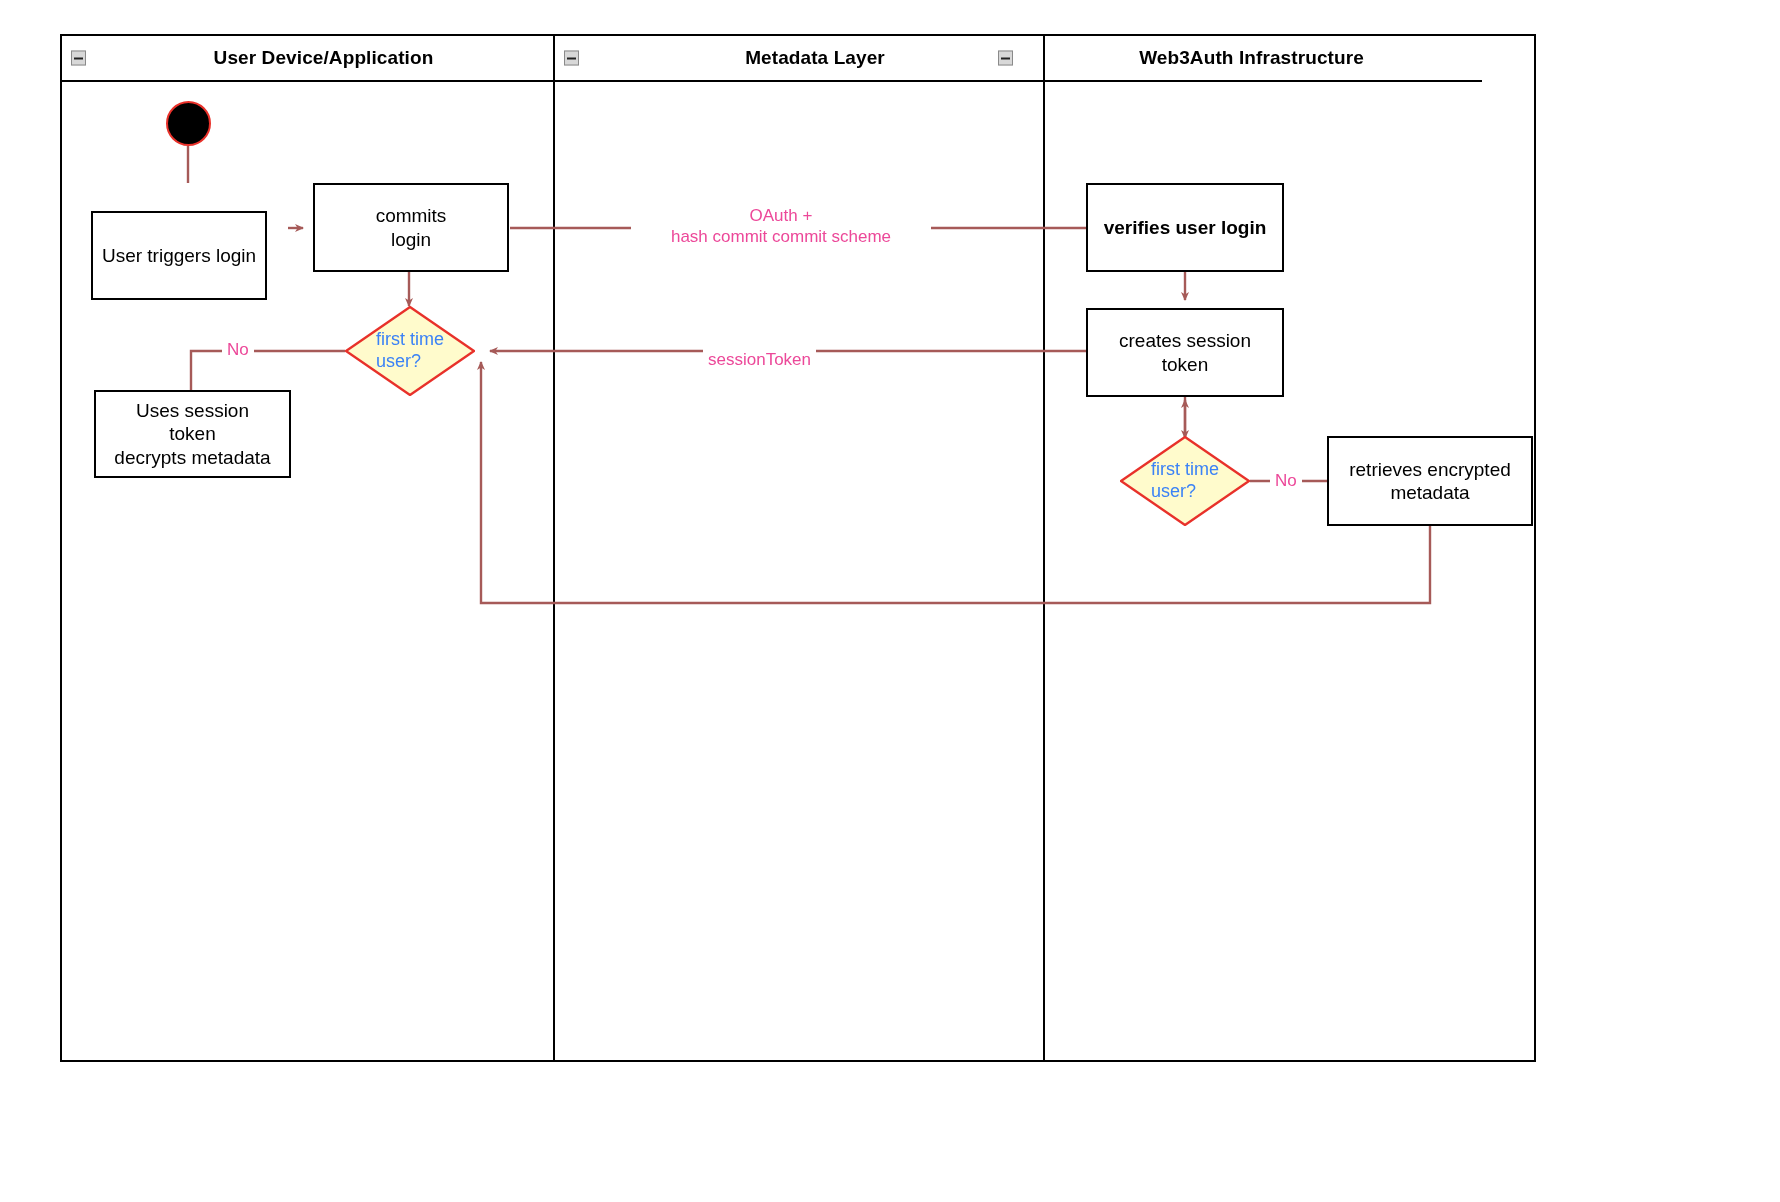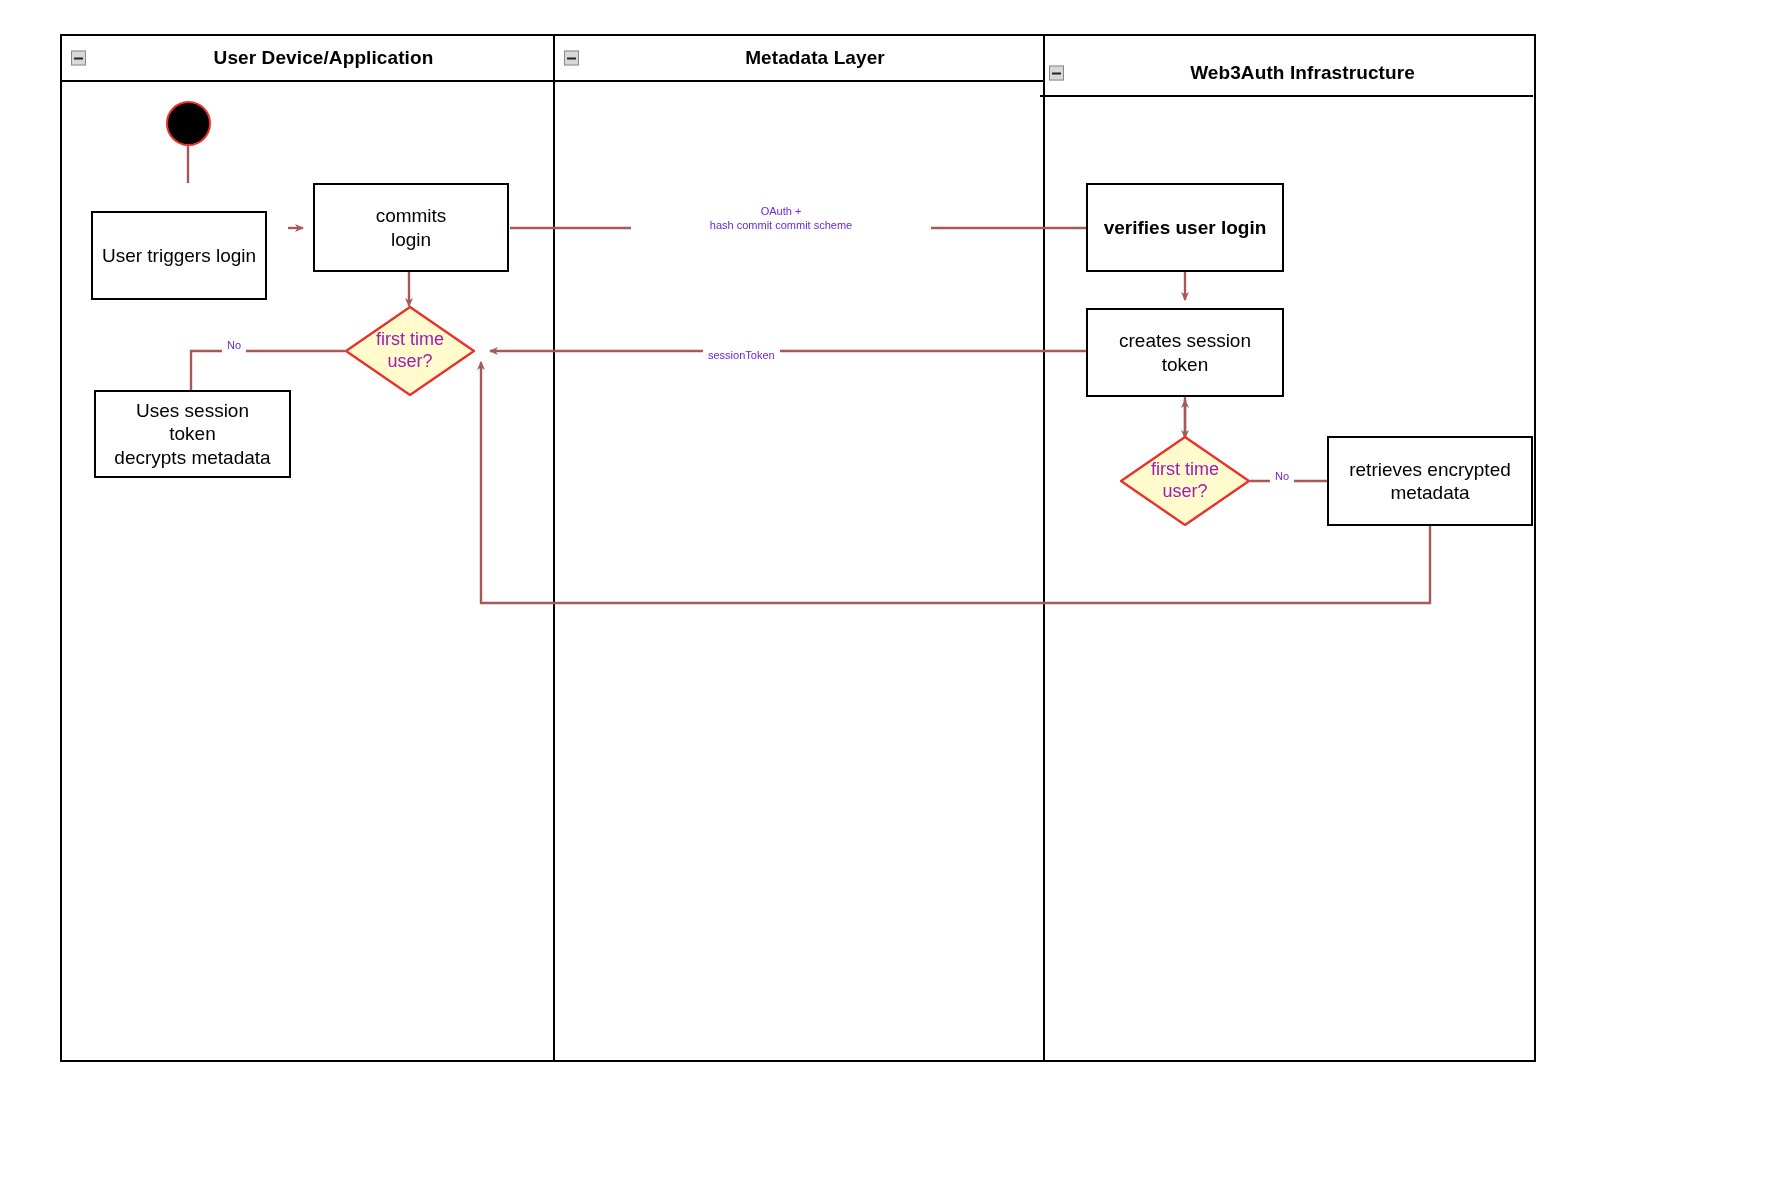--- a/index.html
+++ b/index.html
@@ -6,44 +6,44 @@
   html,body{margin:0;padding:0;background:#ffffff;}
   body{font-family:"Liberation Sans",sans-serif;-webkit-font-smoothing:antialiased;}
   #canvas{position:relative;width:1780px;height:1202px;background:#ffffff;overflow:hidden;}
 
   
   .pool{position:absolute;left:60px;top:34px;width:1476px;height:1028px;
         border:2px solid #000;box-sizing:border-box;}
   .lane{position:absolute;top:0;height:100%;box-sizing:border-box;}
   .lane.l1{left:0;width:493px;border-right:2px solid #000;}
   .lane.l2{left:493px;width:490px;border-right:2px solid #000;}
-  .lane.l3{left:978px;width:493px;margin-top:15px;}
+  .lane.l3{left:927px;width:493px;}
   .lane-head{position:relative;height:46px;border-bottom:2px solid #000;box-sizing:border-box;
              display:flex;align-items:center;justify-content:center;padding-left:32px;}
   .lane-title{font-size:19px;font-weight:bold;color:#000;letter-spacing:.1px;}
   .collapse{position:absolute;left:9px;top:50%;transform:translateY(-50%);
             width:15px;height:15px;border:1px solid #8a8a8a;background:#d8d8d8;
             box-sizing:border-box;display:flex;align-items:center;justify-content:center;}
   .collapse i{display:block;width:9px;height:2px;background:#222;}
 
   
   .node{position:absolute;box-sizing:border-box;display:flex;align-items:center;
         justify-content:center;text-align:center;}
   .abox{border:2px solid #000;background:#fff;font-size:19px;color:#000;line-height:1.22;}
   .start-node{width:45px;height:45px;border-radius:50%;background:#000;
               border:2px solid #E8312A;box-sizing:border-box;}
   .diamond{position:absolute;}
   .diamond svg{display:block;}
   .diamond .dlabel{position:absolute;left:0;top:0;width:100%;height:100%;
                    display:flex;align-items:center;justify-content:center;
-                   text-align:center;font-size:18px;color:#a21caf;line-height:1.2;}
+                   text-align:left;font-size:18px;color:#3b82f6;line-height:1.2;}
 
   
   .edges{position:absolute;left:0;top:0;width:1780px;height:1202px;pointer-events:none;}
-  .elabel{position:absolute;font-size:11px;color:#6d28d9;background:#fff;
+  .elabel{position:absolute;font-size:17px;color:#ec4899;background:#fff;
           padding:0 5px;white-space:nowrap;line-height:1.25;text-align:center;}
 </style>
 </head>
 <body>
 
 <div id="canvas">
 
   <div class="pool">
 
     <div class="lane l1">

